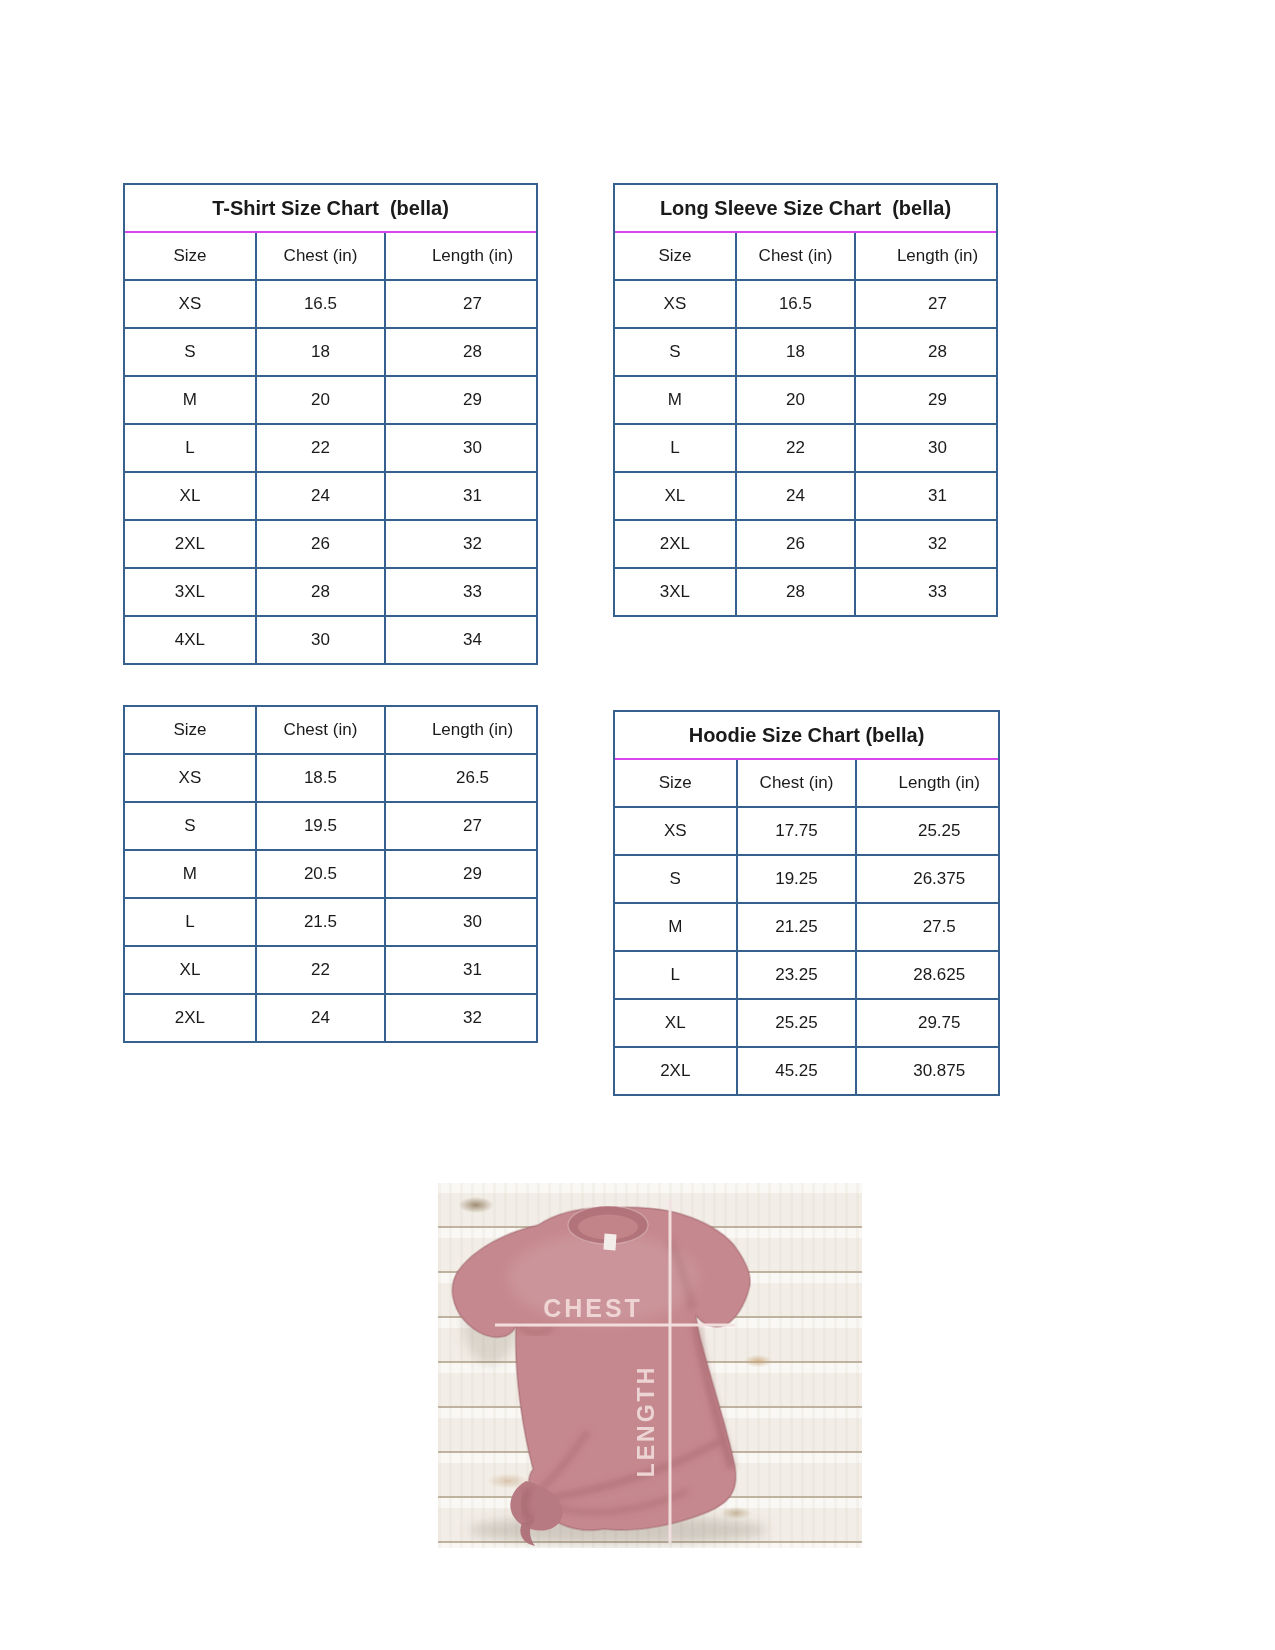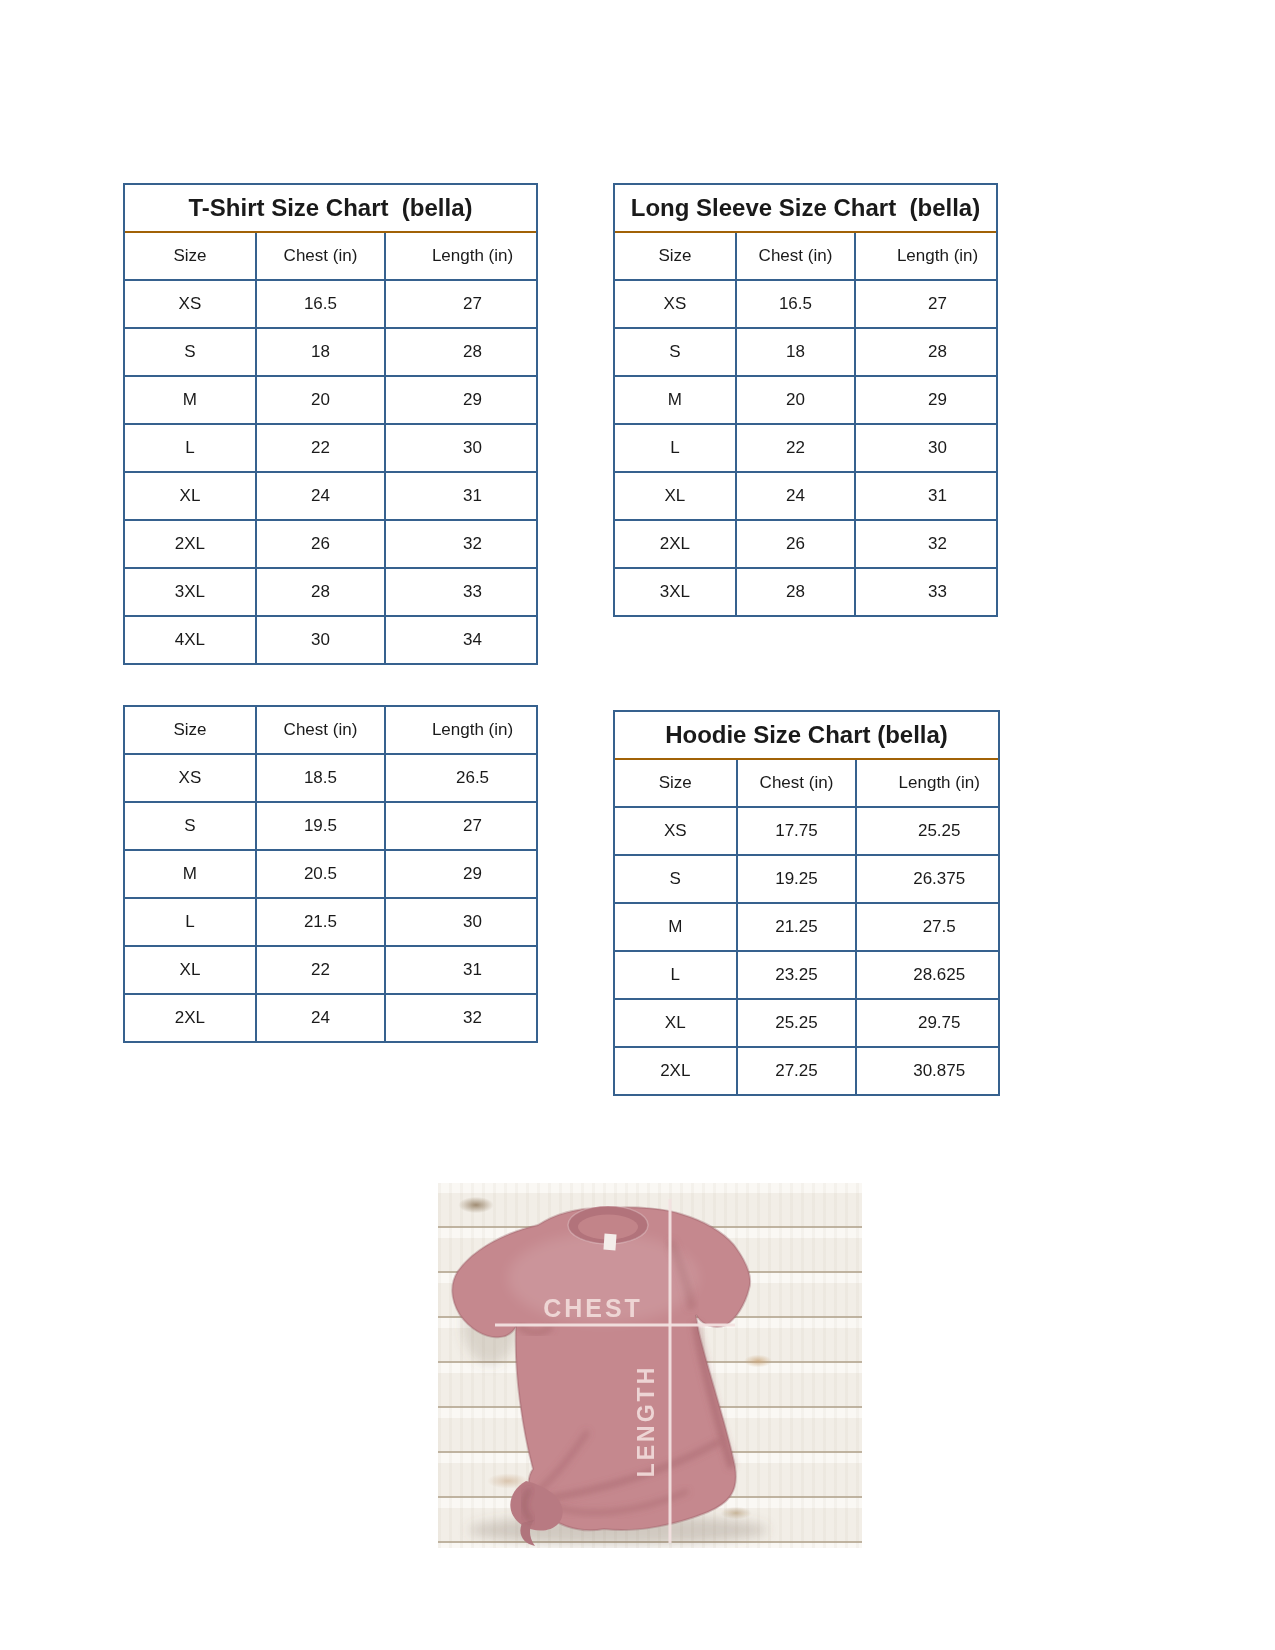--- a/index.html
+++ b/index.html
@@ -9,21 +9,21 @@
   }
   .size-table{
     position:absolute;border:2px solid #36618e;background:#fff;box-sizing:border-box;
   }
   .pos-t1{left:123px;top:183px;width:415px;}
   .pos-t2{left:613px;top:183px;width:385px;}
   .pos-t3{left:123px;top:705px;width:415px;}
   .pos-t4{left:613px;top:710px;width:387px;}
   .tbl-title{
     height:46px;display:flex;align-items:center;justify-content:center;
-    font-weight:bold;font-size:24px;border-bottom:2px solid #a16207;white-space:pre;
+    font-weight:bold;font-size:20px;border-bottom:2px solid #d946ef;white-space:pre;
   }
   .size-table table{
     border-collapse:collapse;border-style:hidden;width:100%;table-layout:fixed;
   }
   .size-table th,.size-table td{
     border:2px solid #36618e;height:46px;text-align:center;vertical-align:middle;
     font-size:17px;font-weight:normal;padding:0;
   }
   .size-table th:nth-child(1),.size-table td:nth-child(1){width:33.7%;border-radius:10px;}
   .size-table th:nth-child(2),.size-table td:nth-child(2){width:33.0%;}
@@ -229,21 +229,21 @@
           <td>23.25</td>
           <td>28.625</td>
         </tr>
         <tr>
           <td>XL</td>
           <td>25.25</td>
           <td>29.75</td>
         </tr>
         <tr>
           <td>2XL</td>
-          <td>27.25</td>
+          <td>45.25</td>
           <td>30.875</td>
         </tr>
       </tbody>
   </table>
 </section>
 
 <div class="photo">
   <div class="wood"></div>
   <svg class="shirt-svg" viewBox="0 0 354 365" width="354" height="365">
     <defs>

